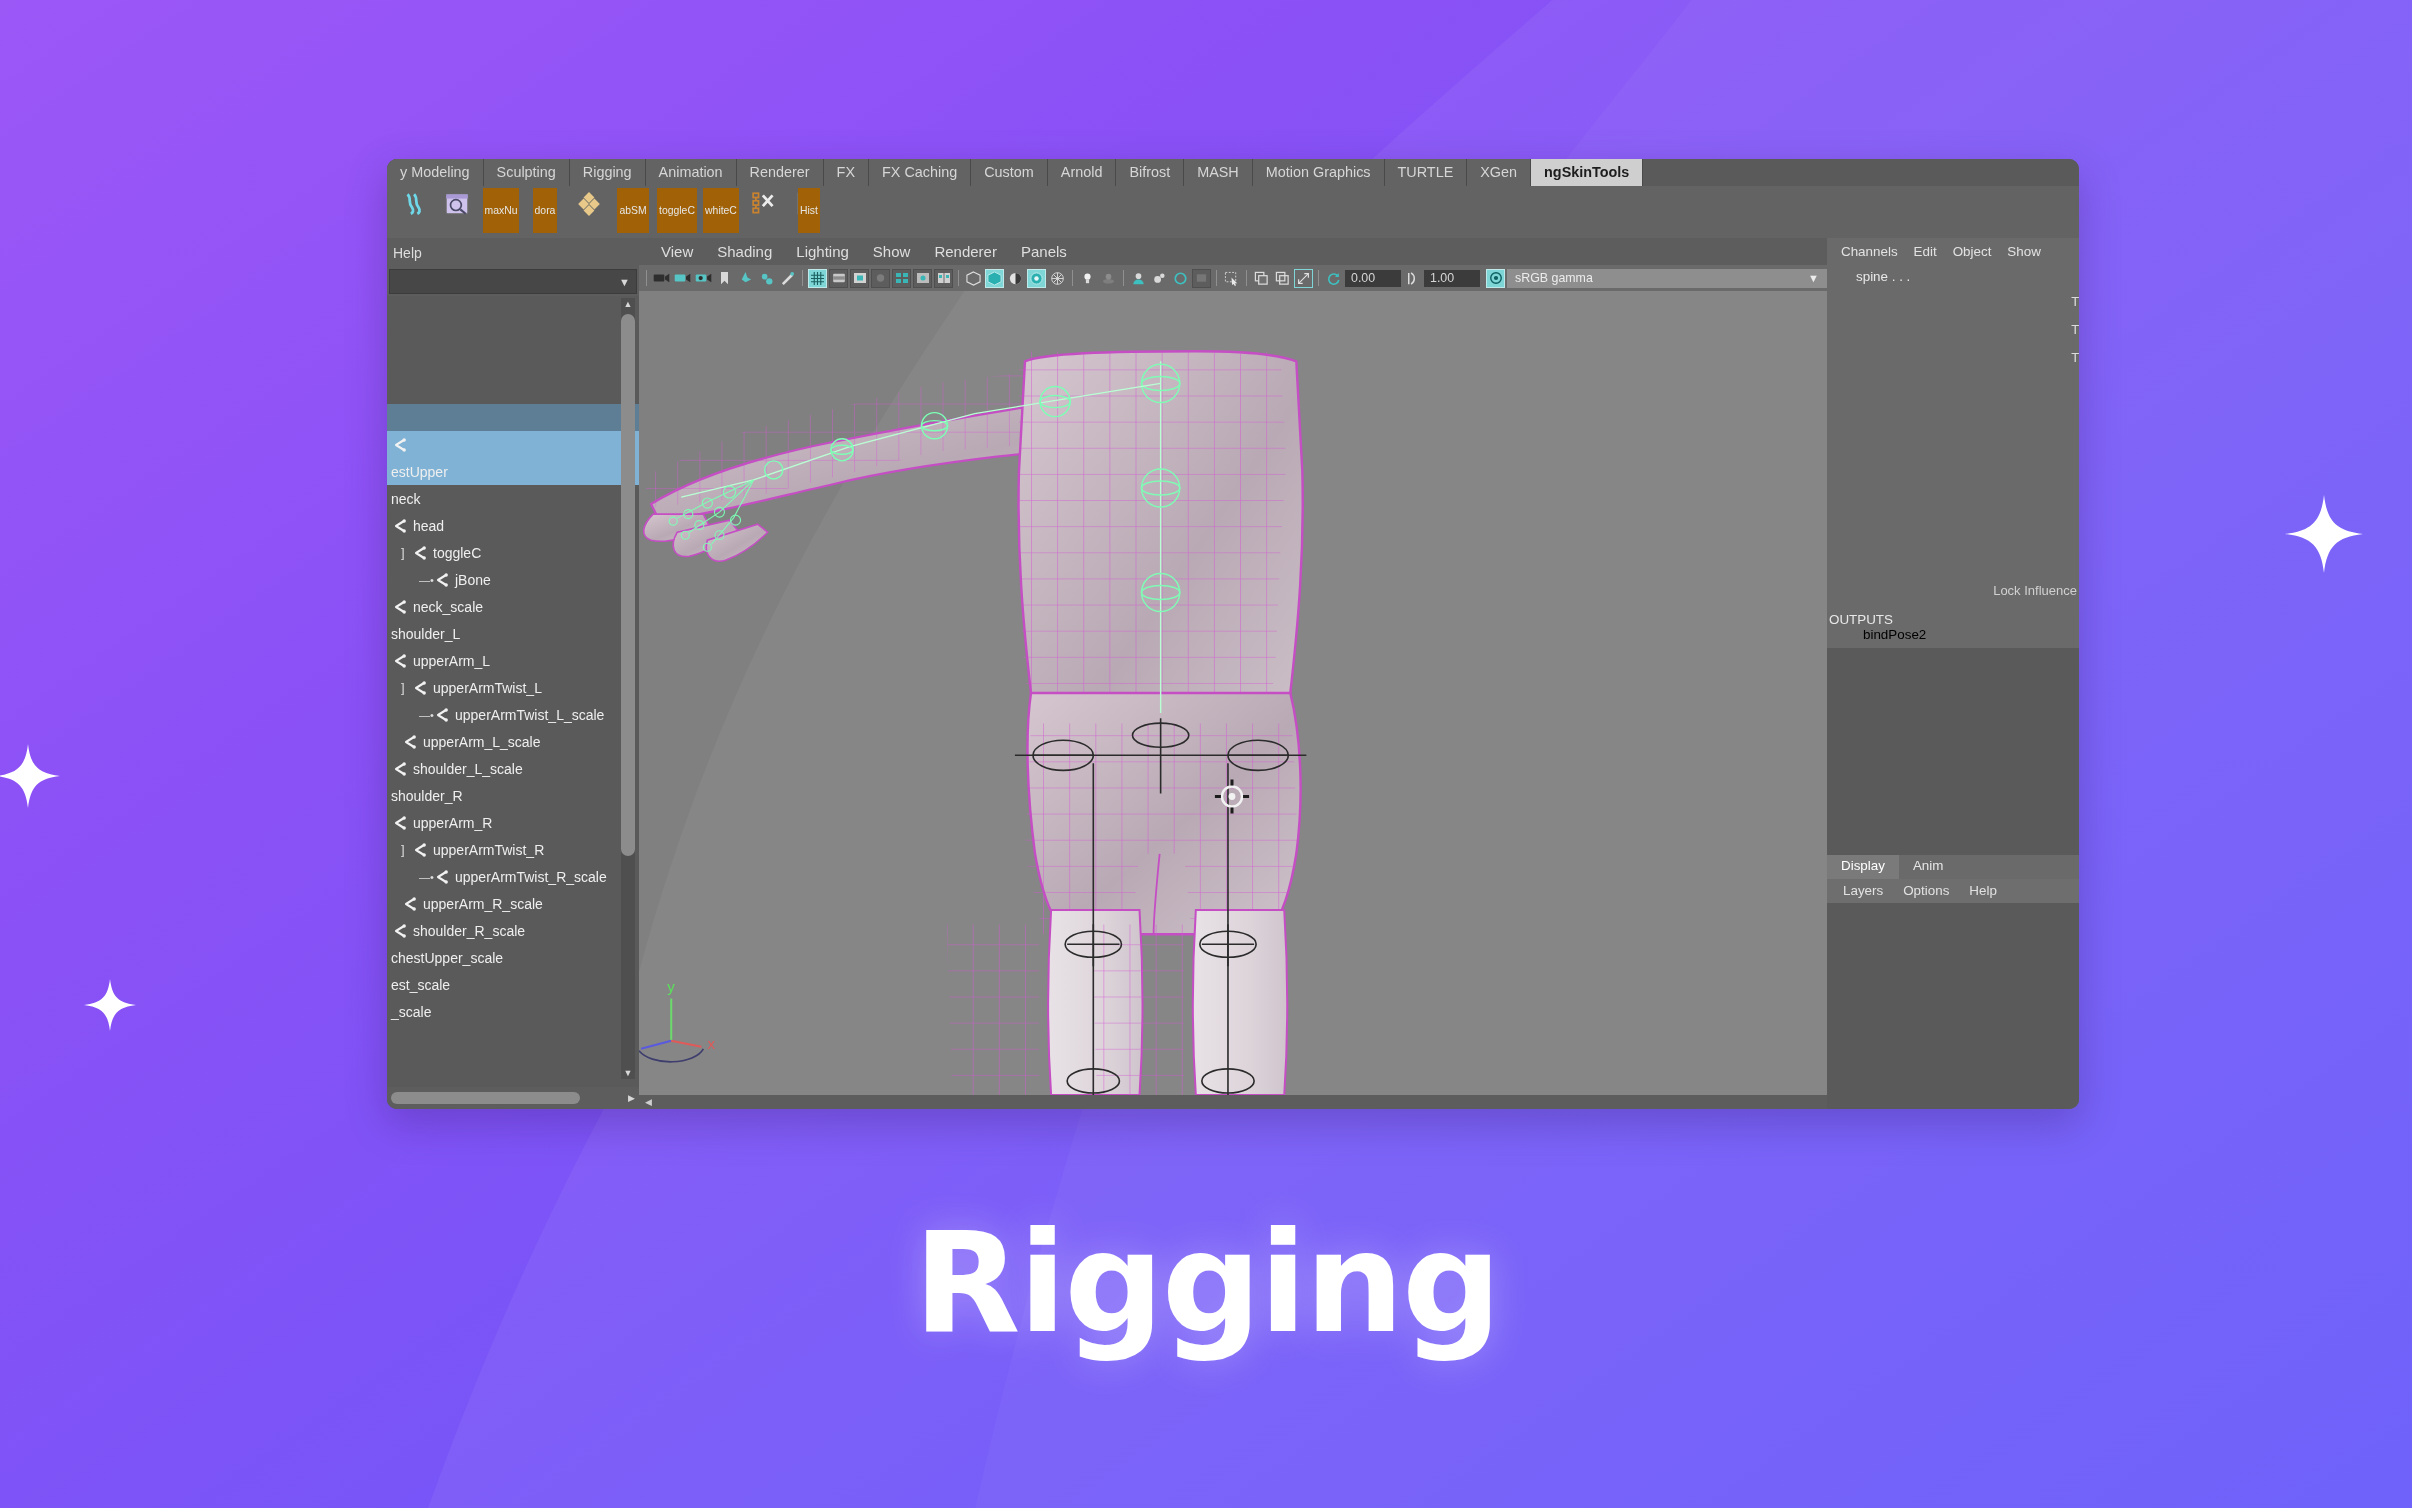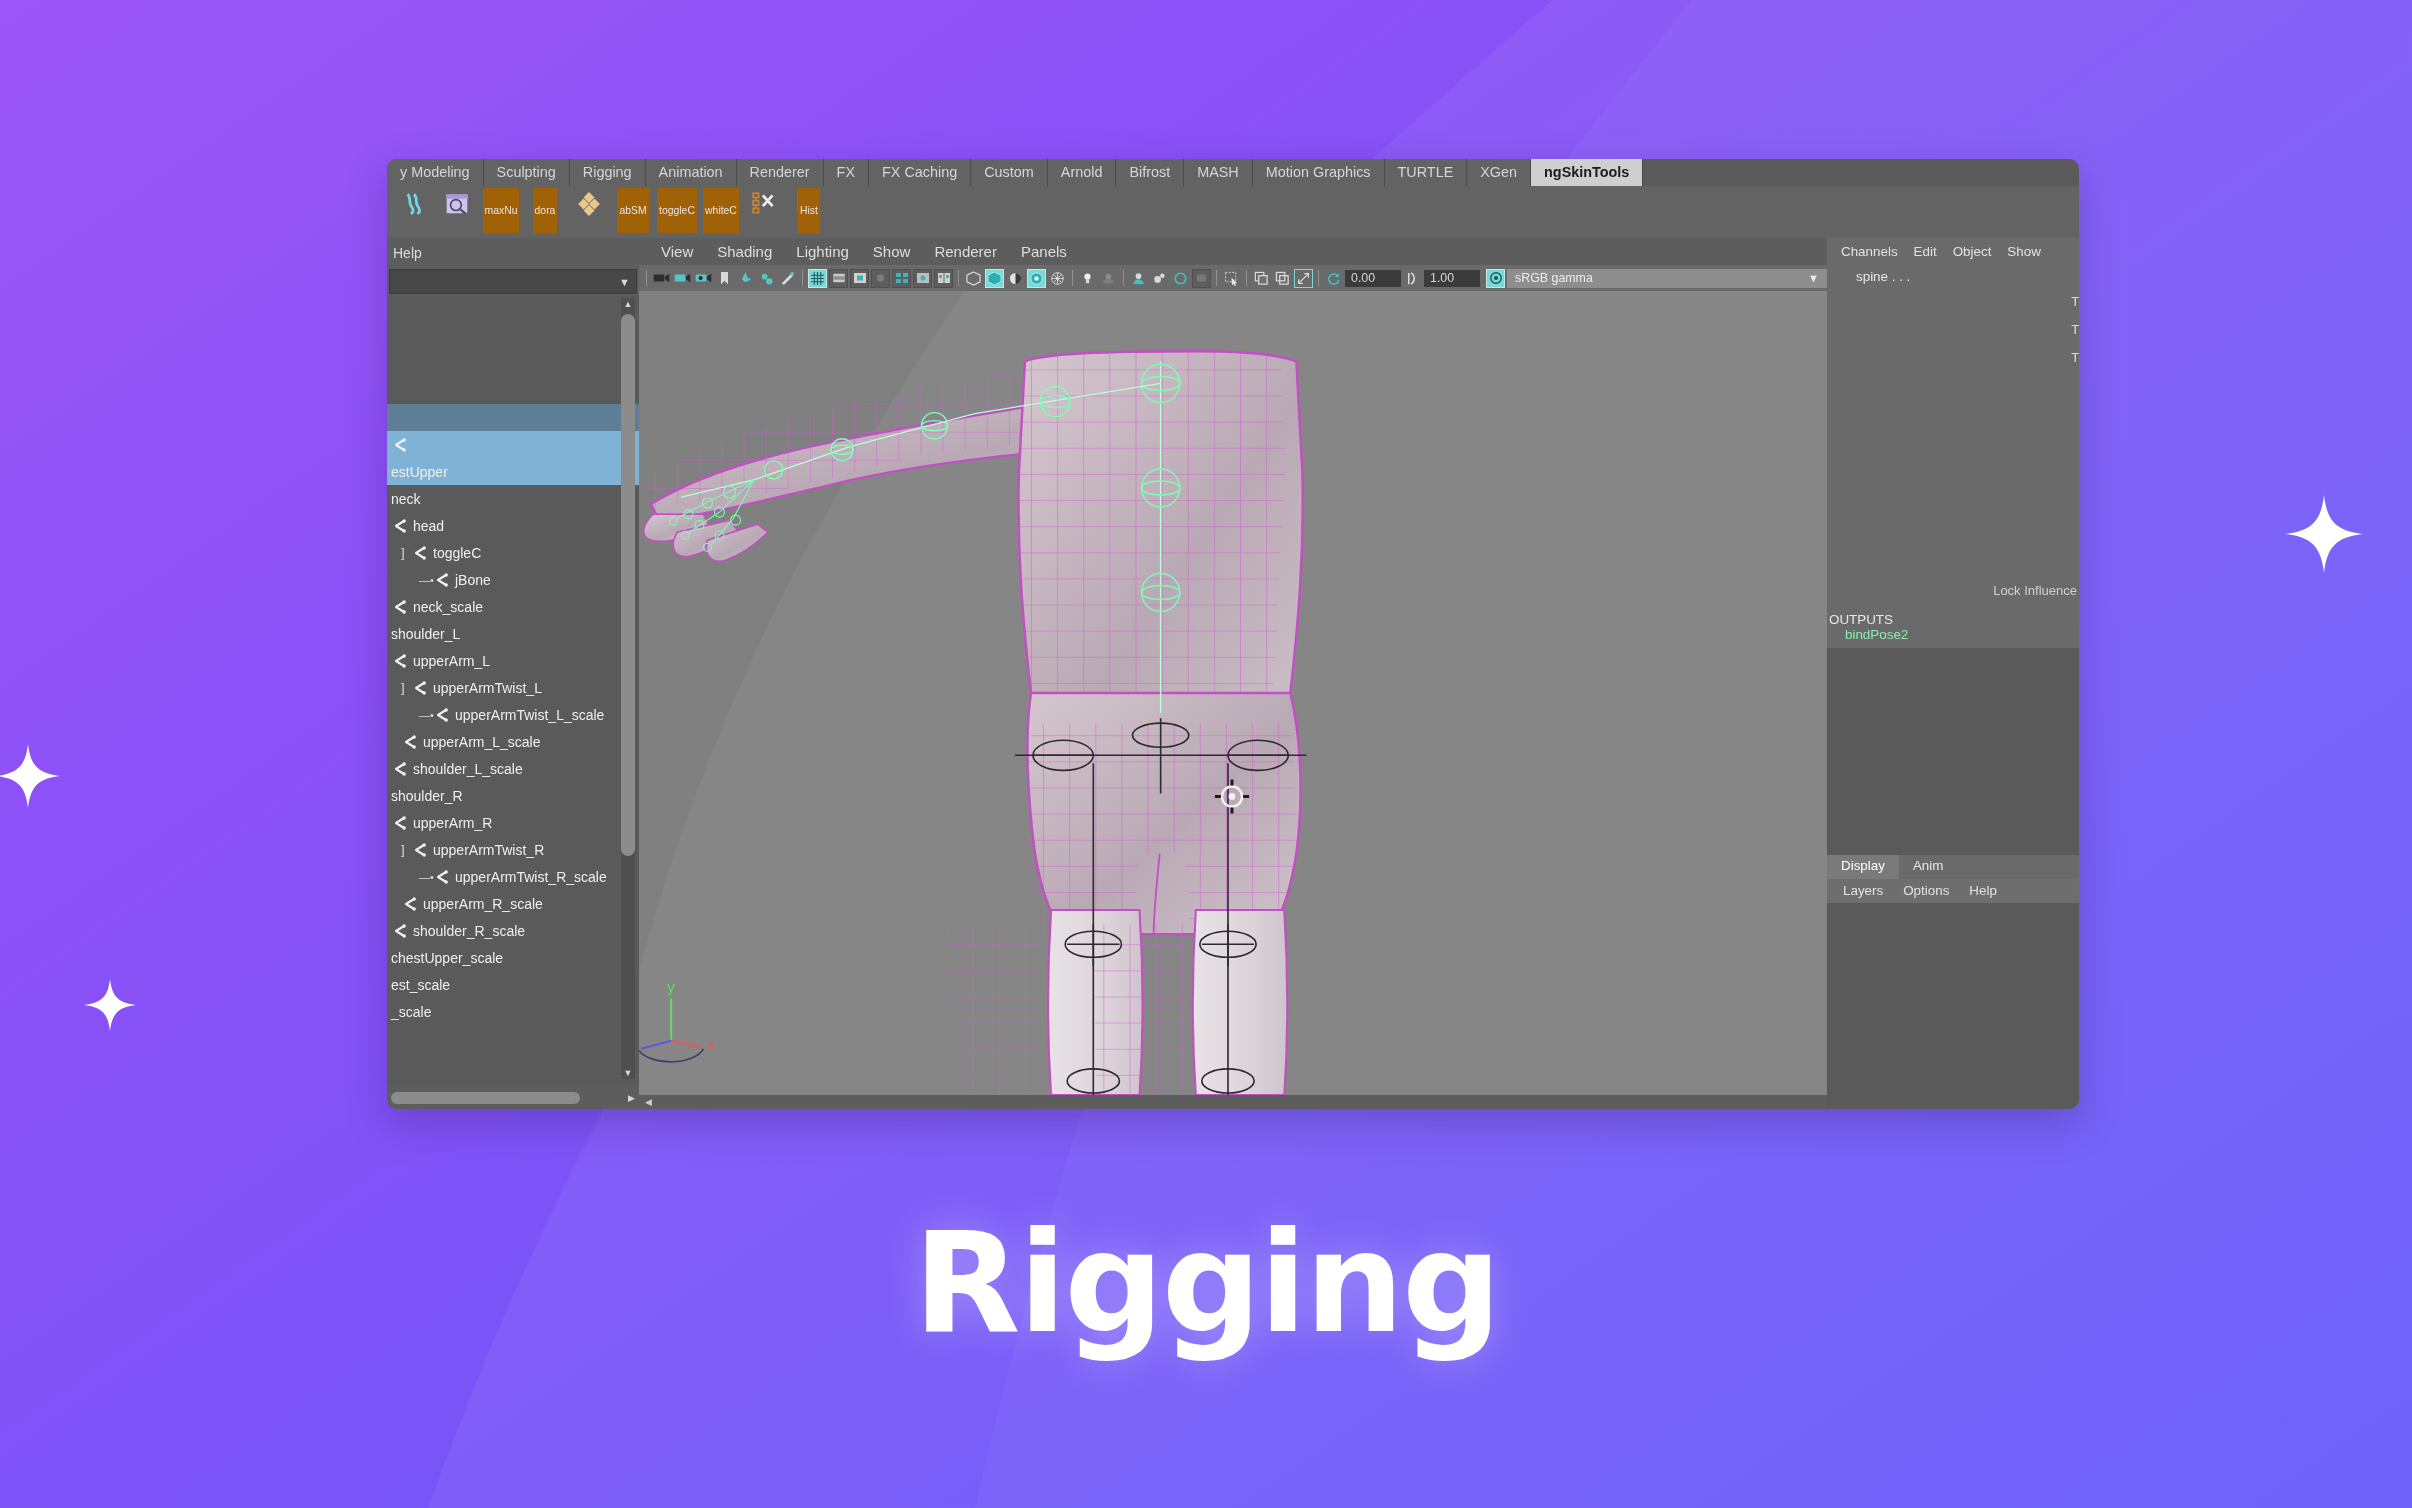--- a/index.html
+++ b/index.html
@@ -115,21 +115,21 @@
 
   
   #channelbox { width: 252px; background:#6a6a6a; position:relative; flex:none; display:flex; flex-direction:column;}
   #cb-menu { height: 27px; display:flex; align-items:center; font-size:13.4px; color:#e2e2e2; padding-left:6px;}
   #cb-menu .mi { padding: 0 8px;}
   #cb-obj { font-size:13.4px; color:#e8e8e8; padding: 4px 0 0 2px; margin-left: 27px;}
   #cb-attrs { position:relative; flex:none; height: 299px;}
   .cb-attr { position:absolute; right:0; font-size:13px; color:#dcdcdc;}
   #cb-lock { text-align:right; font-size:13px; color:#d0d0d0; padding-right:2px;}
   #cb-outputs { font-size:13.4px; color:#e8e8e8; padding-left:2px;}
-  #cb-bind { font-size:13.4px; color:#86efac; padding-left:18px;}
+  #cb-bind { font-size:13.4px; color:#000000; padding-left:36px;}
   #cb-blank { flex:1; background:#5a5a5a; margin-top:6px;}
   #cb-tabs { height:24px; display:flex; align-items:stretch; background:#6a6a6a; font-size:13.4px;}
   #cb-tabs .t { padding: 3px 14px; color:#e6e6e6;}
   #cb-tabs .t.active { background:#7a7a7a; color:#fff;}
   #cb-layermenu { height:24px; display:flex; align-items:center; font-size:13.4px; color:#e2e2e2; background:#6e6e6e; padding-left:6px;}
   #cb-layermenu .mi { padding: 0 10px;}
   #cb-layerlist { flex:1; background:#5a5a5a;}
 
   
   #title {

